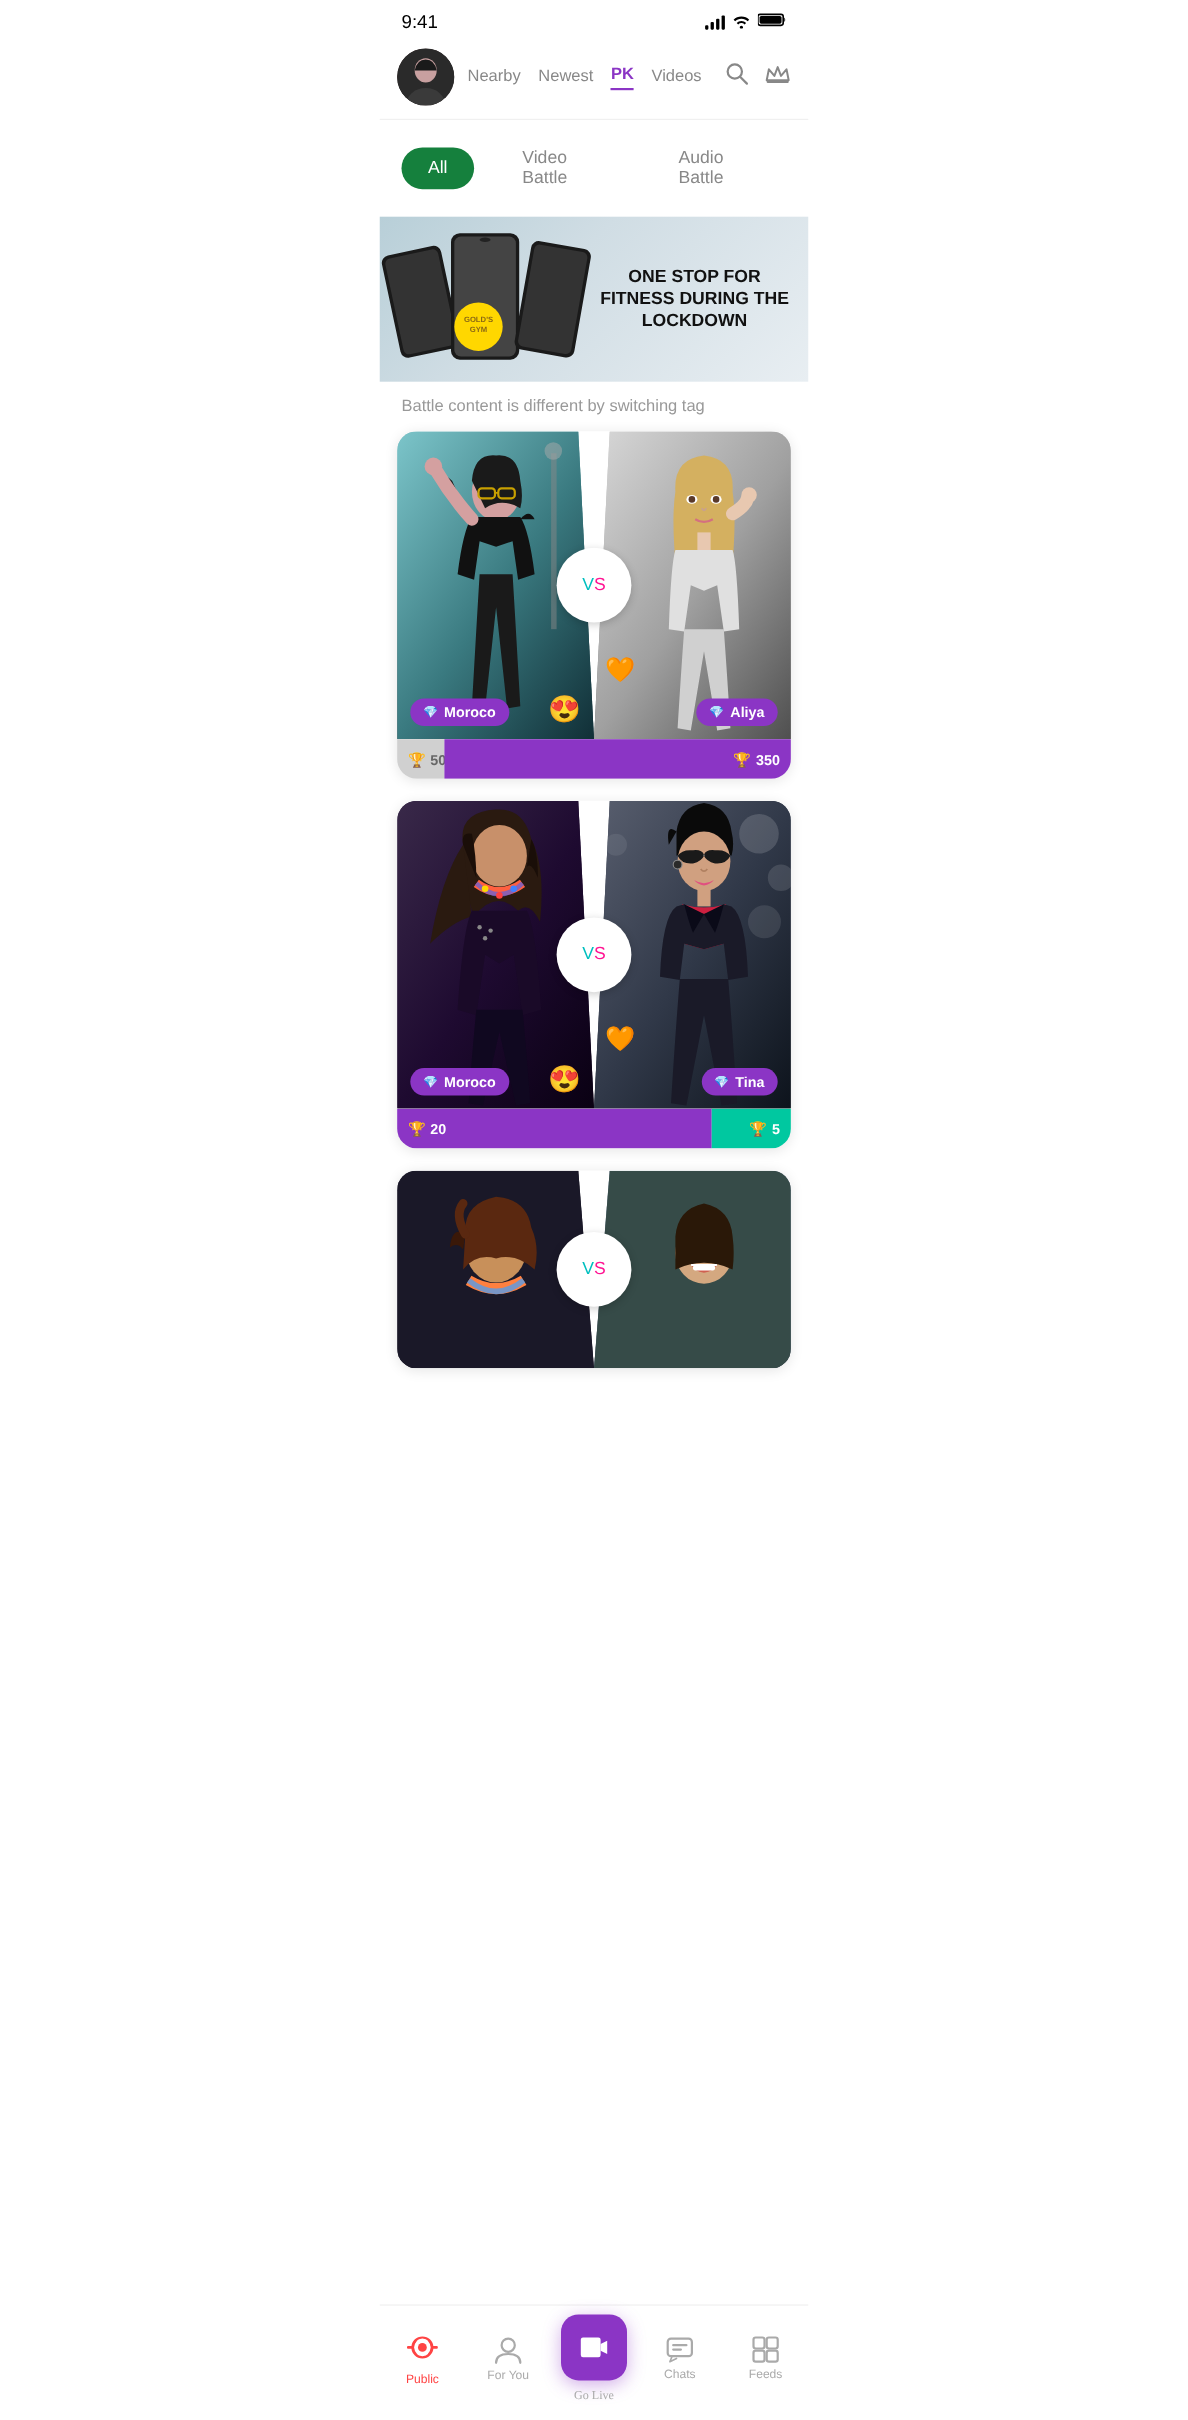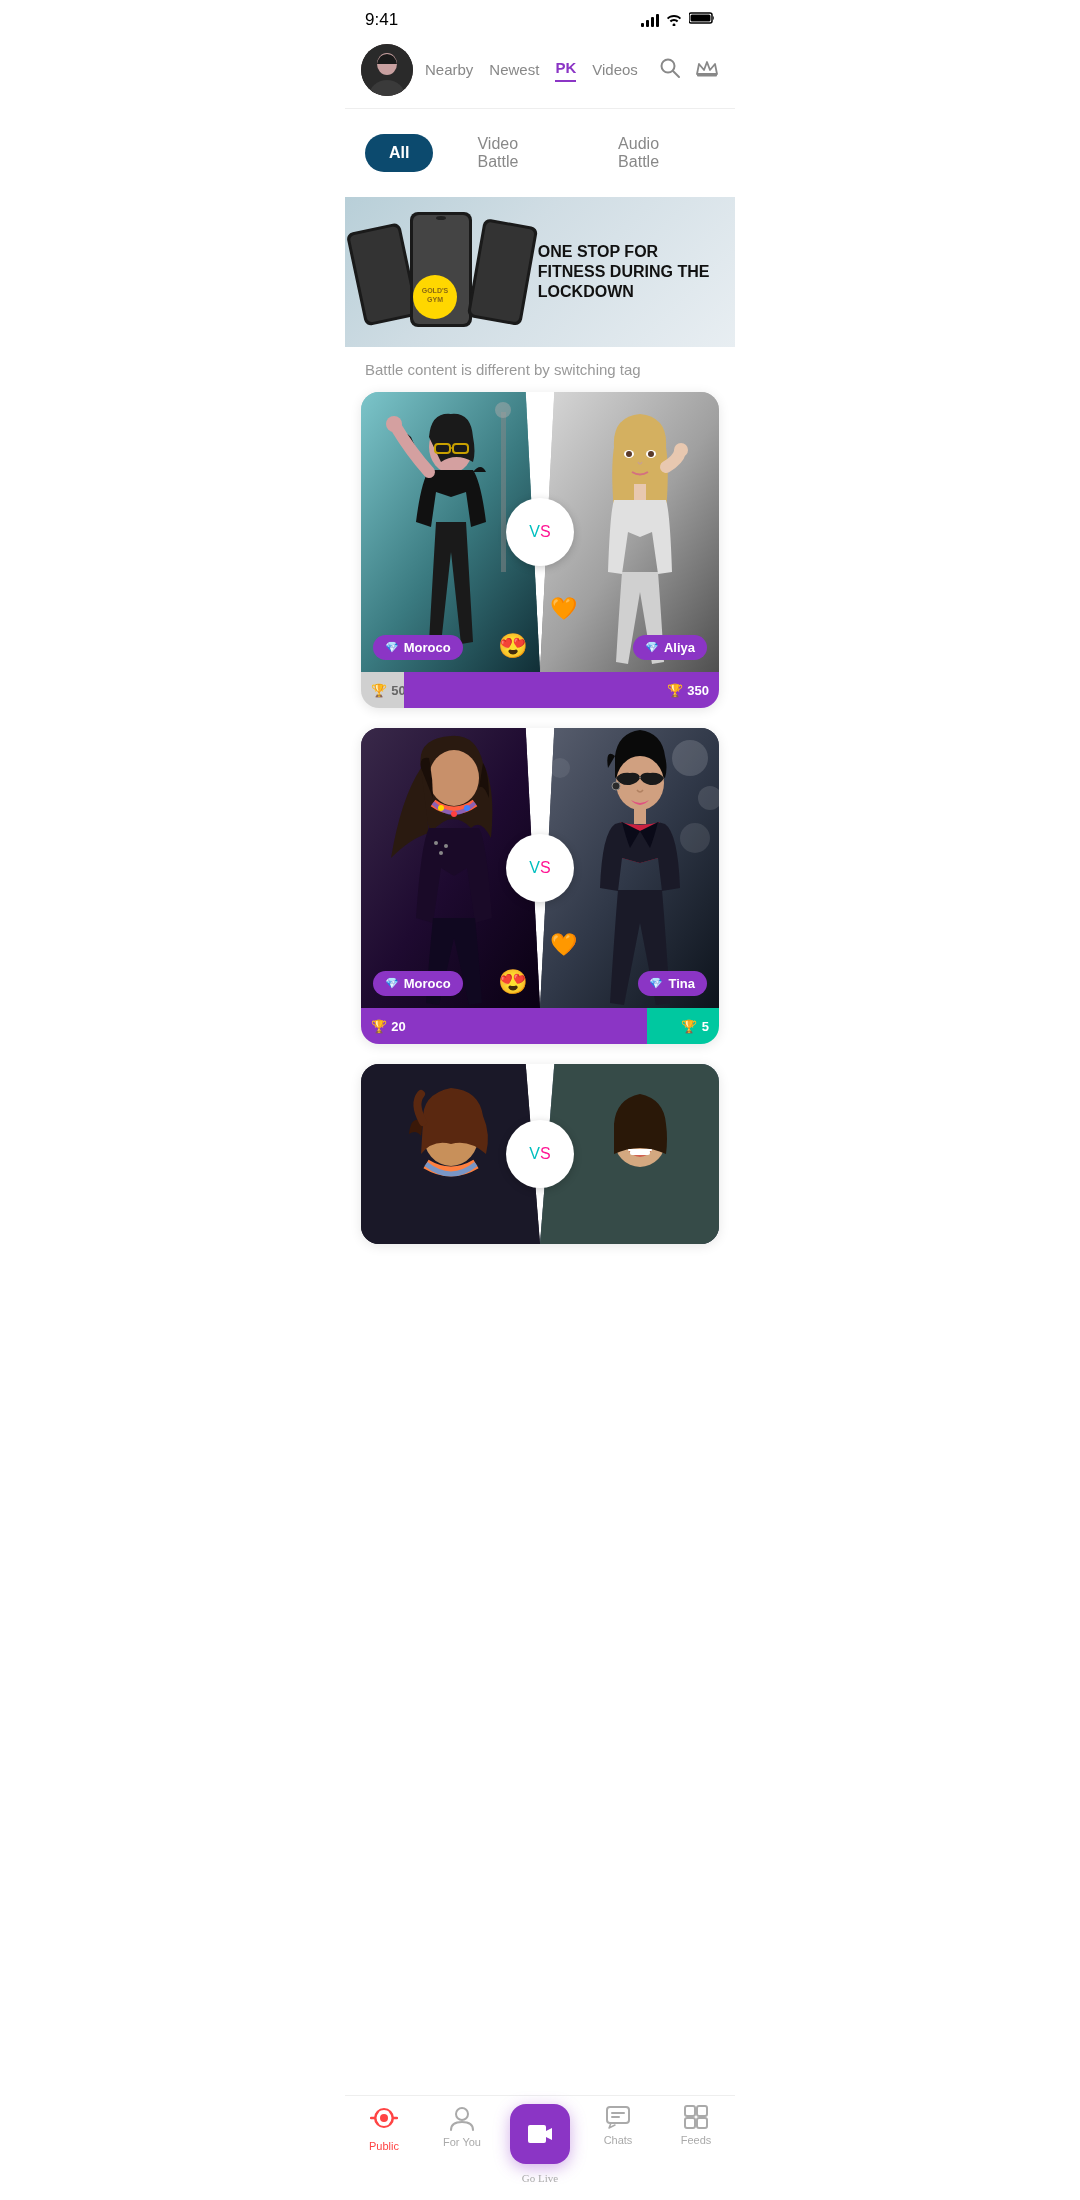--- a/index.html
+++ b/index.html
@@ -115,23 +115,23 @@
     }
     .filter-pill {
       padding: 10px 24px;
       border-radius: 24px;
       font-size: 16px;
       font-weight: 500;
       cursor: pointer;
       color: #888;
     }
     .filter-pill.active {
-      background: #0c4a6e;
+      background: #15803d;
       color: #fff;
-      font-weight: 700;
+      font-weight: 400;
     }
 
     
     .banner {
       width: 100%;
       height: 150px;
       background: linear-gradient(135deg, #b8cfd8 0%, #d0dde4 40%, #e8eef2 100%);
       position: relative;
       overflow: hidden;
       display: flex;
@@ -144,21 +144,21 @@
       display: flex;
       align-items: flex-end;
       padding-left: 10px;
     }
     .banner-text {
       position: absolute;
       right: 10px;
       top: 50%;
       transform: translateY(-50%);
       width: 48%;
-      text-align: left;
+      text-align: center;
     }
     .banner-text-content {
       font-size: 16px;
       font-weight: 900;
       color: #111;
       line-height: 1.25;
       text-transform: uppercase;
     }
 
     
@@ -294,20 +294,21 @@
     
     .bottom-nav {
       position: fixed;
       bottom: 0;
       left: 50%;
       transform: translateX(-50%);
       width: 390px;
       background: #fff;
       border-top: 1px solid #eee;
       display: flex;
+      align-items: center;
       justify-content: space-around;
       padding: 8px 0 16px;
       z-index: 100;
       margin-top: 12px;
     }
     .bottom-nav-item {
       display: flex;
       flex-direction: column;
       align-items: center;
       gap: 4px;

